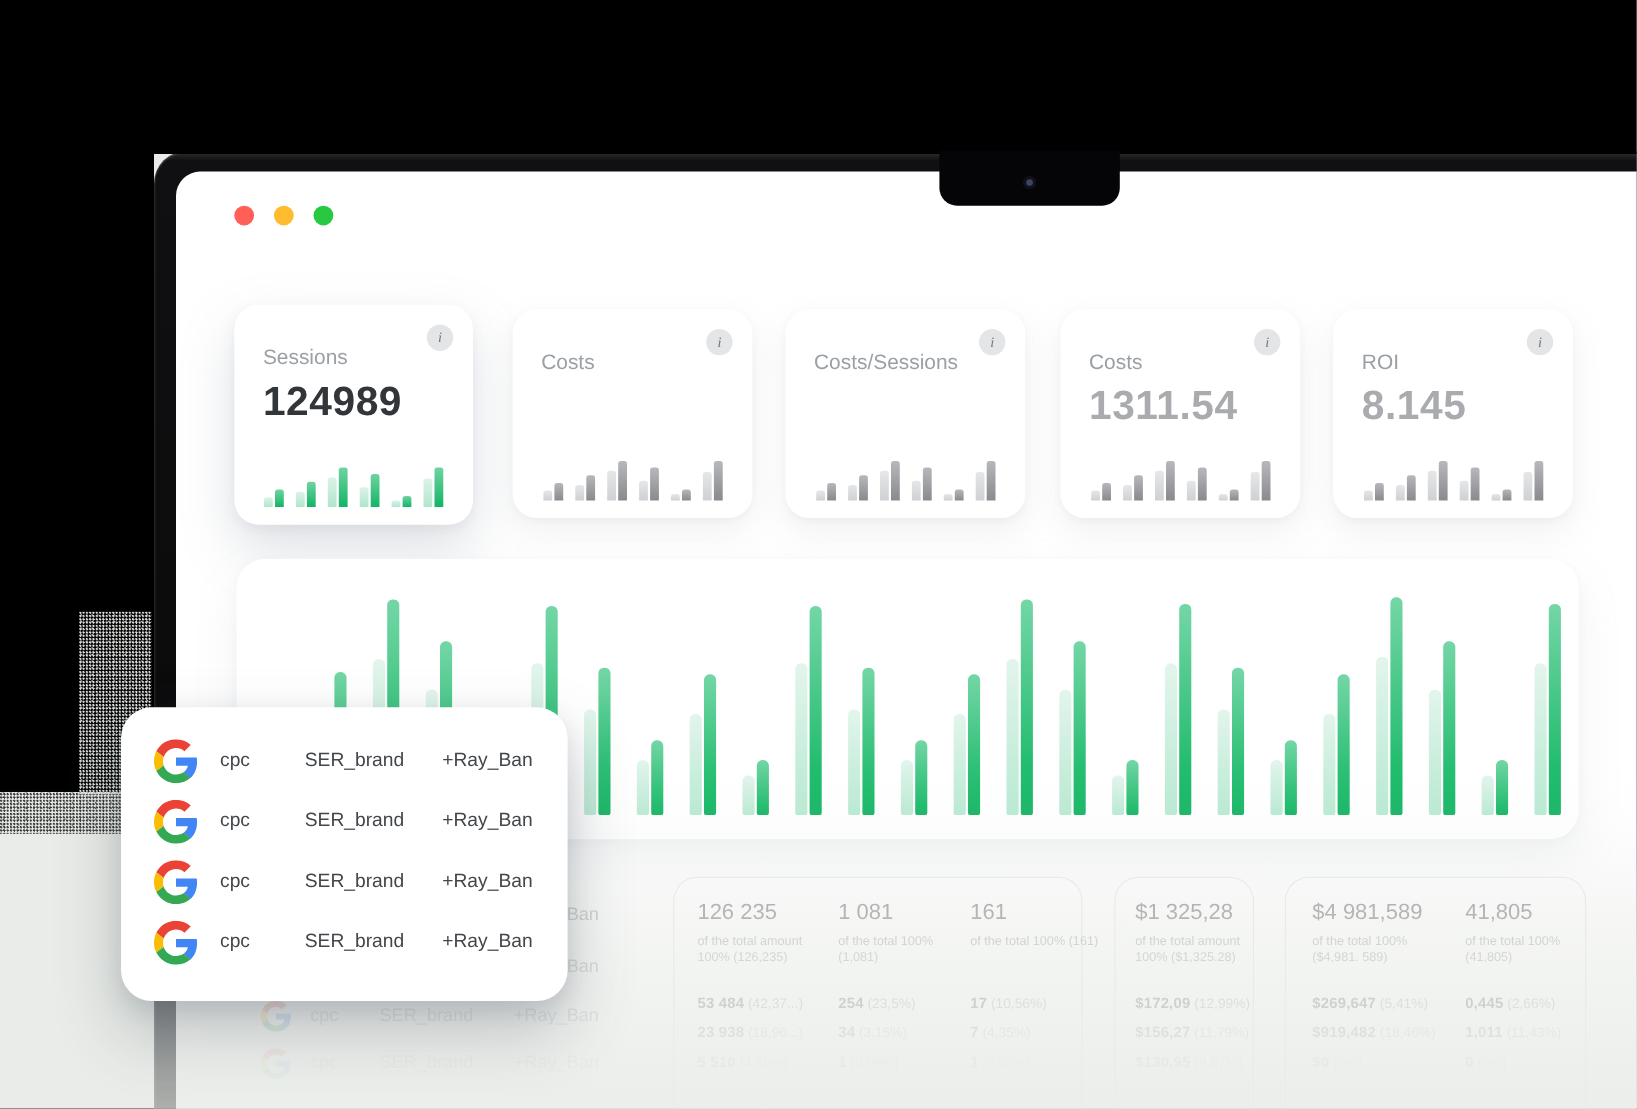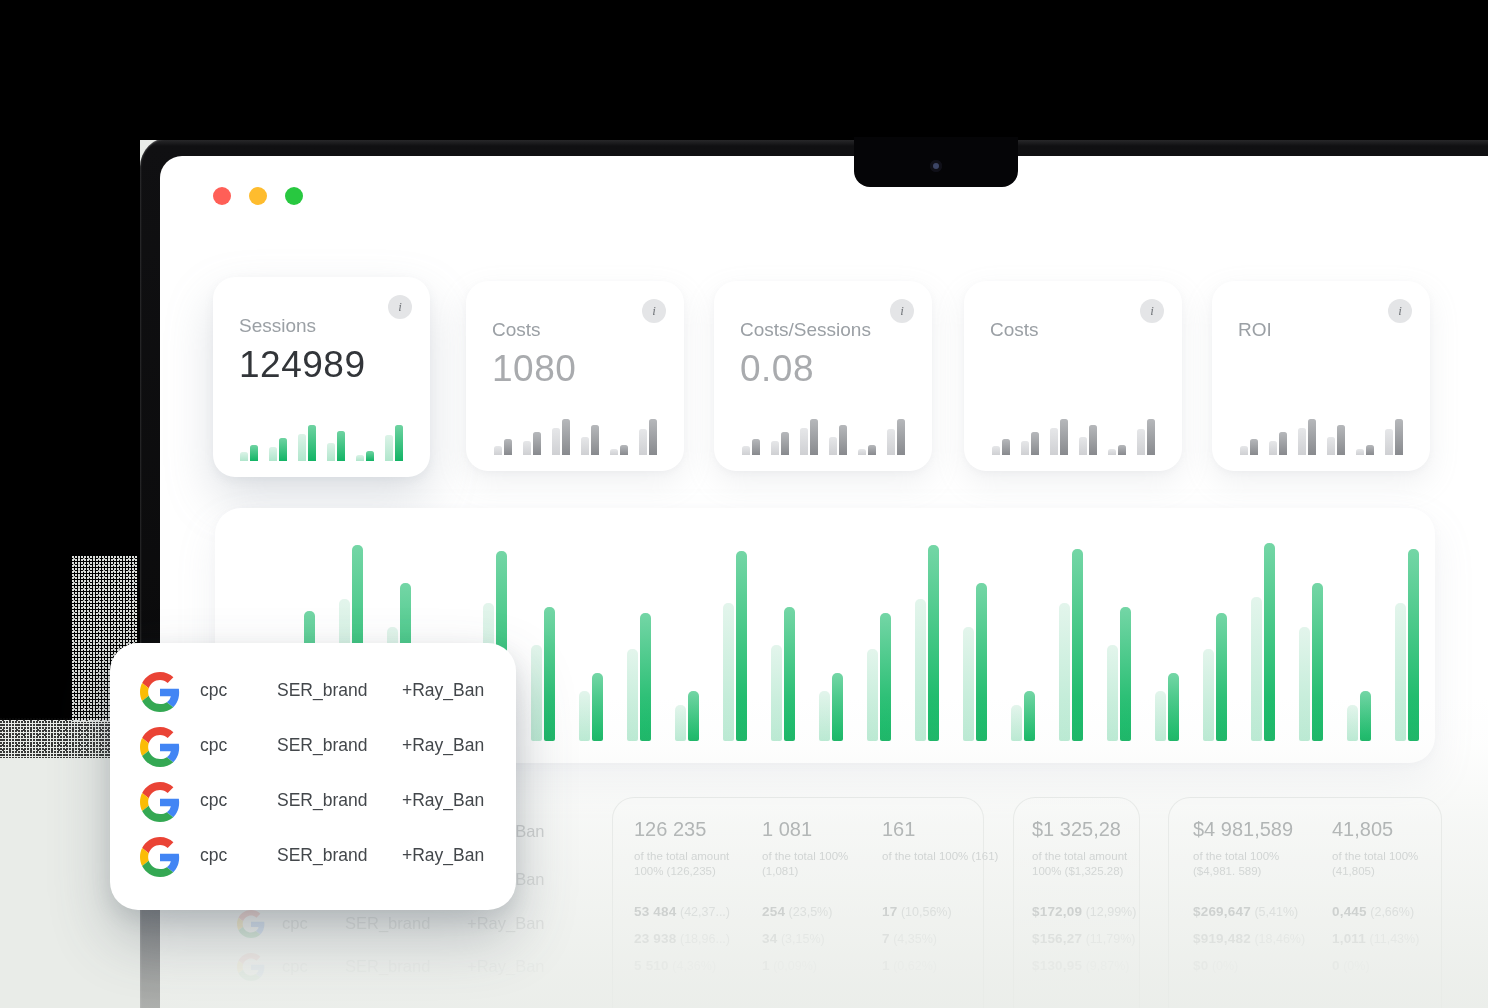--- a/index.html
+++ b/index.html
@@ -30,21 +30,21 @@
   .camera i{position:absolute;left:3px;top:3px;width:6px;height:6px;border-radius:50%;background:#3c4566;display:block;}
   
   .lights{position:absolute;left:53px;top:31px;display:flex;gap:18px;}
   .light{width:18px;height:18px;border-radius:50%;}
   
   .kpi-card{position:absolute;top:125px;width:218px;height:190px;background:#fff;border-radius:22px;
     box-shadow:0 12px 30px rgba(160,168,176,.16),0 2px 6px rgba(160,168,176,.08);}
   .kpi-card.active{top:121px;height:200px;width:217px;
     box-shadow:0 22px 48px rgba(138,148,160,.28),0 4px 10px rgba(138,148,160,.10);}
   .kpi-title{margin:38px 0 0 26px;font-size:19px;color:#9ba0a5;}
-  .kpi-value{margin:7px 0 0 26px;font-size:37px;font-weight:400;color:#a9abae;letter-spacing:.5px;}
+  .kpi-value{margin:7px 0 0 26px;font-size:37px;font-weight:700;color:#a9abae;letter-spacing:.5px;}
   .kpi-card.active .kpi-value{color:#323539;}
   .info-btn{position:absolute;top:18px;right:18px;width:24px;height:24px;border-radius:50%;
     background:#e4e5e7;color:#72767a;font-size:13px;font-style:italic;font-family:"Liberation Serif",serif;
     display:flex;align-items:center;justify-content:center;}
   .sparkline{position:absolute;left:26px;right:26px;bottom:16px;height:38px;display:flex;
     align-items:flex-end;justify-content:center;gap:11px;}
   .spark-group{display:flex;align-items:flex-end;gap:2px;}
   .spark-bar{width:8px;border-radius:2.5px 2.5px 0 0;}
   .green .b-light{background:linear-gradient(180deg,#dcf3e8,#b0e6cc);}
   .green .b-dark{background:linear-gradient(180deg,#6fd3a2,#12b465);}
@@ -128,21 +128,20 @@
                 <div class="spark-bar b-light" style="height: 26px;"></div>
                 <div class="spark-bar b-dark" style="height: 36px;"></div>
               </div>
             </div>
   </div>
           <div class="kpi-card gray" style="left: 306px;">
     <div class="info-btn">
       <span>i</span>
             </div>
     <div class="kpi-title">Costs</div>
-    <div class="kpi-value">1080</div>
     <div class="sparkline">
               <div class="spark-group">
                 <div class="spark-bar b-light" style="height: 9px;"></div>
                 <div class="spark-bar b-dark" style="height: 16px;"></div>
               </div>
               <div class="spark-group">
                 <div class="spark-bar b-light" style="height: 14px;"></div>
                 <div class="spark-bar b-dark" style="height: 23px;"></div>
               </div>
               <div class="spark-group">
@@ -161,21 +160,20 @@
                 <div class="spark-bar b-light" style="height: 26px;"></div>
                 <div class="spark-bar b-dark" style="height: 36px;"></div>
               </div>
             </div>
   </div>
           <div class="kpi-card gray" style="left: 554px;">
     <div class="info-btn">
       <span>i</span>
             </div>
     <div class="kpi-title">Costs/Sessions</div>
-    <div class="kpi-value">0.08</div>
     <div class="sparkline">
               <div class="spark-group">
                 <div class="spark-bar b-light" style="height: 9px;"></div>
                 <div class="spark-bar b-dark" style="height: 16px;"></div>
               </div>
               <div class="spark-group">
                 <div class="spark-bar b-light" style="height: 14px;"></div>
                 <div class="spark-bar b-dark" style="height: 23px;"></div>
               </div>
               <div class="spark-group">
@@ -194,20 +192,21 @@
                 <div class="spark-bar b-light" style="height: 26px;"></div>
                 <div class="spark-bar b-dark" style="height: 36px;"></div>
               </div>
             </div>
   </div>
           <div class="kpi-card gray" style="left: 804px;">
     <div class="info-btn">
       <span>i</span>
             </div>
     <div class="kpi-title">Costs</div>
+    <div class="kpi-value">1311.54</div>
     <div class="sparkline">
               <div class="spark-group">
                 <div class="spark-bar b-light" style="height: 9px;"></div>
                 <div class="spark-bar b-dark" style="height: 16px;"></div>
               </div>
               <div class="spark-group">
                 <div class="spark-bar b-light" style="height: 14px;"></div>
                 <div class="spark-bar b-dark" style="height: 23px;"></div>
               </div>
               <div class="spark-group">
@@ -226,20 +225,21 @@
                 <div class="spark-bar b-light" style="height: 26px;"></div>
                 <div class="spark-bar b-dark" style="height: 36px;"></div>
               </div>
             </div>
   </div>
           <div class="kpi-card gray" style="left: 1052px;">
     <div class="info-btn">
       <span>i</span>
             </div>
     <div class="kpi-title">ROI</div>
+    <div class="kpi-value">8.145</div>
     <div class="sparkline">
               <div class="spark-group">
                 <div class="spark-bar b-light" style="height: 9px;"></div>
                 <div class="spark-bar b-dark" style="height: 16px;"></div>
               </div>
               <div class="spark-group">
                 <div class="spark-bar b-light" style="height: 14px;"></div>
                 <div class="spark-bar b-dark" style="height: 23px;"></div>
               </div>
               <div class="spark-group">

